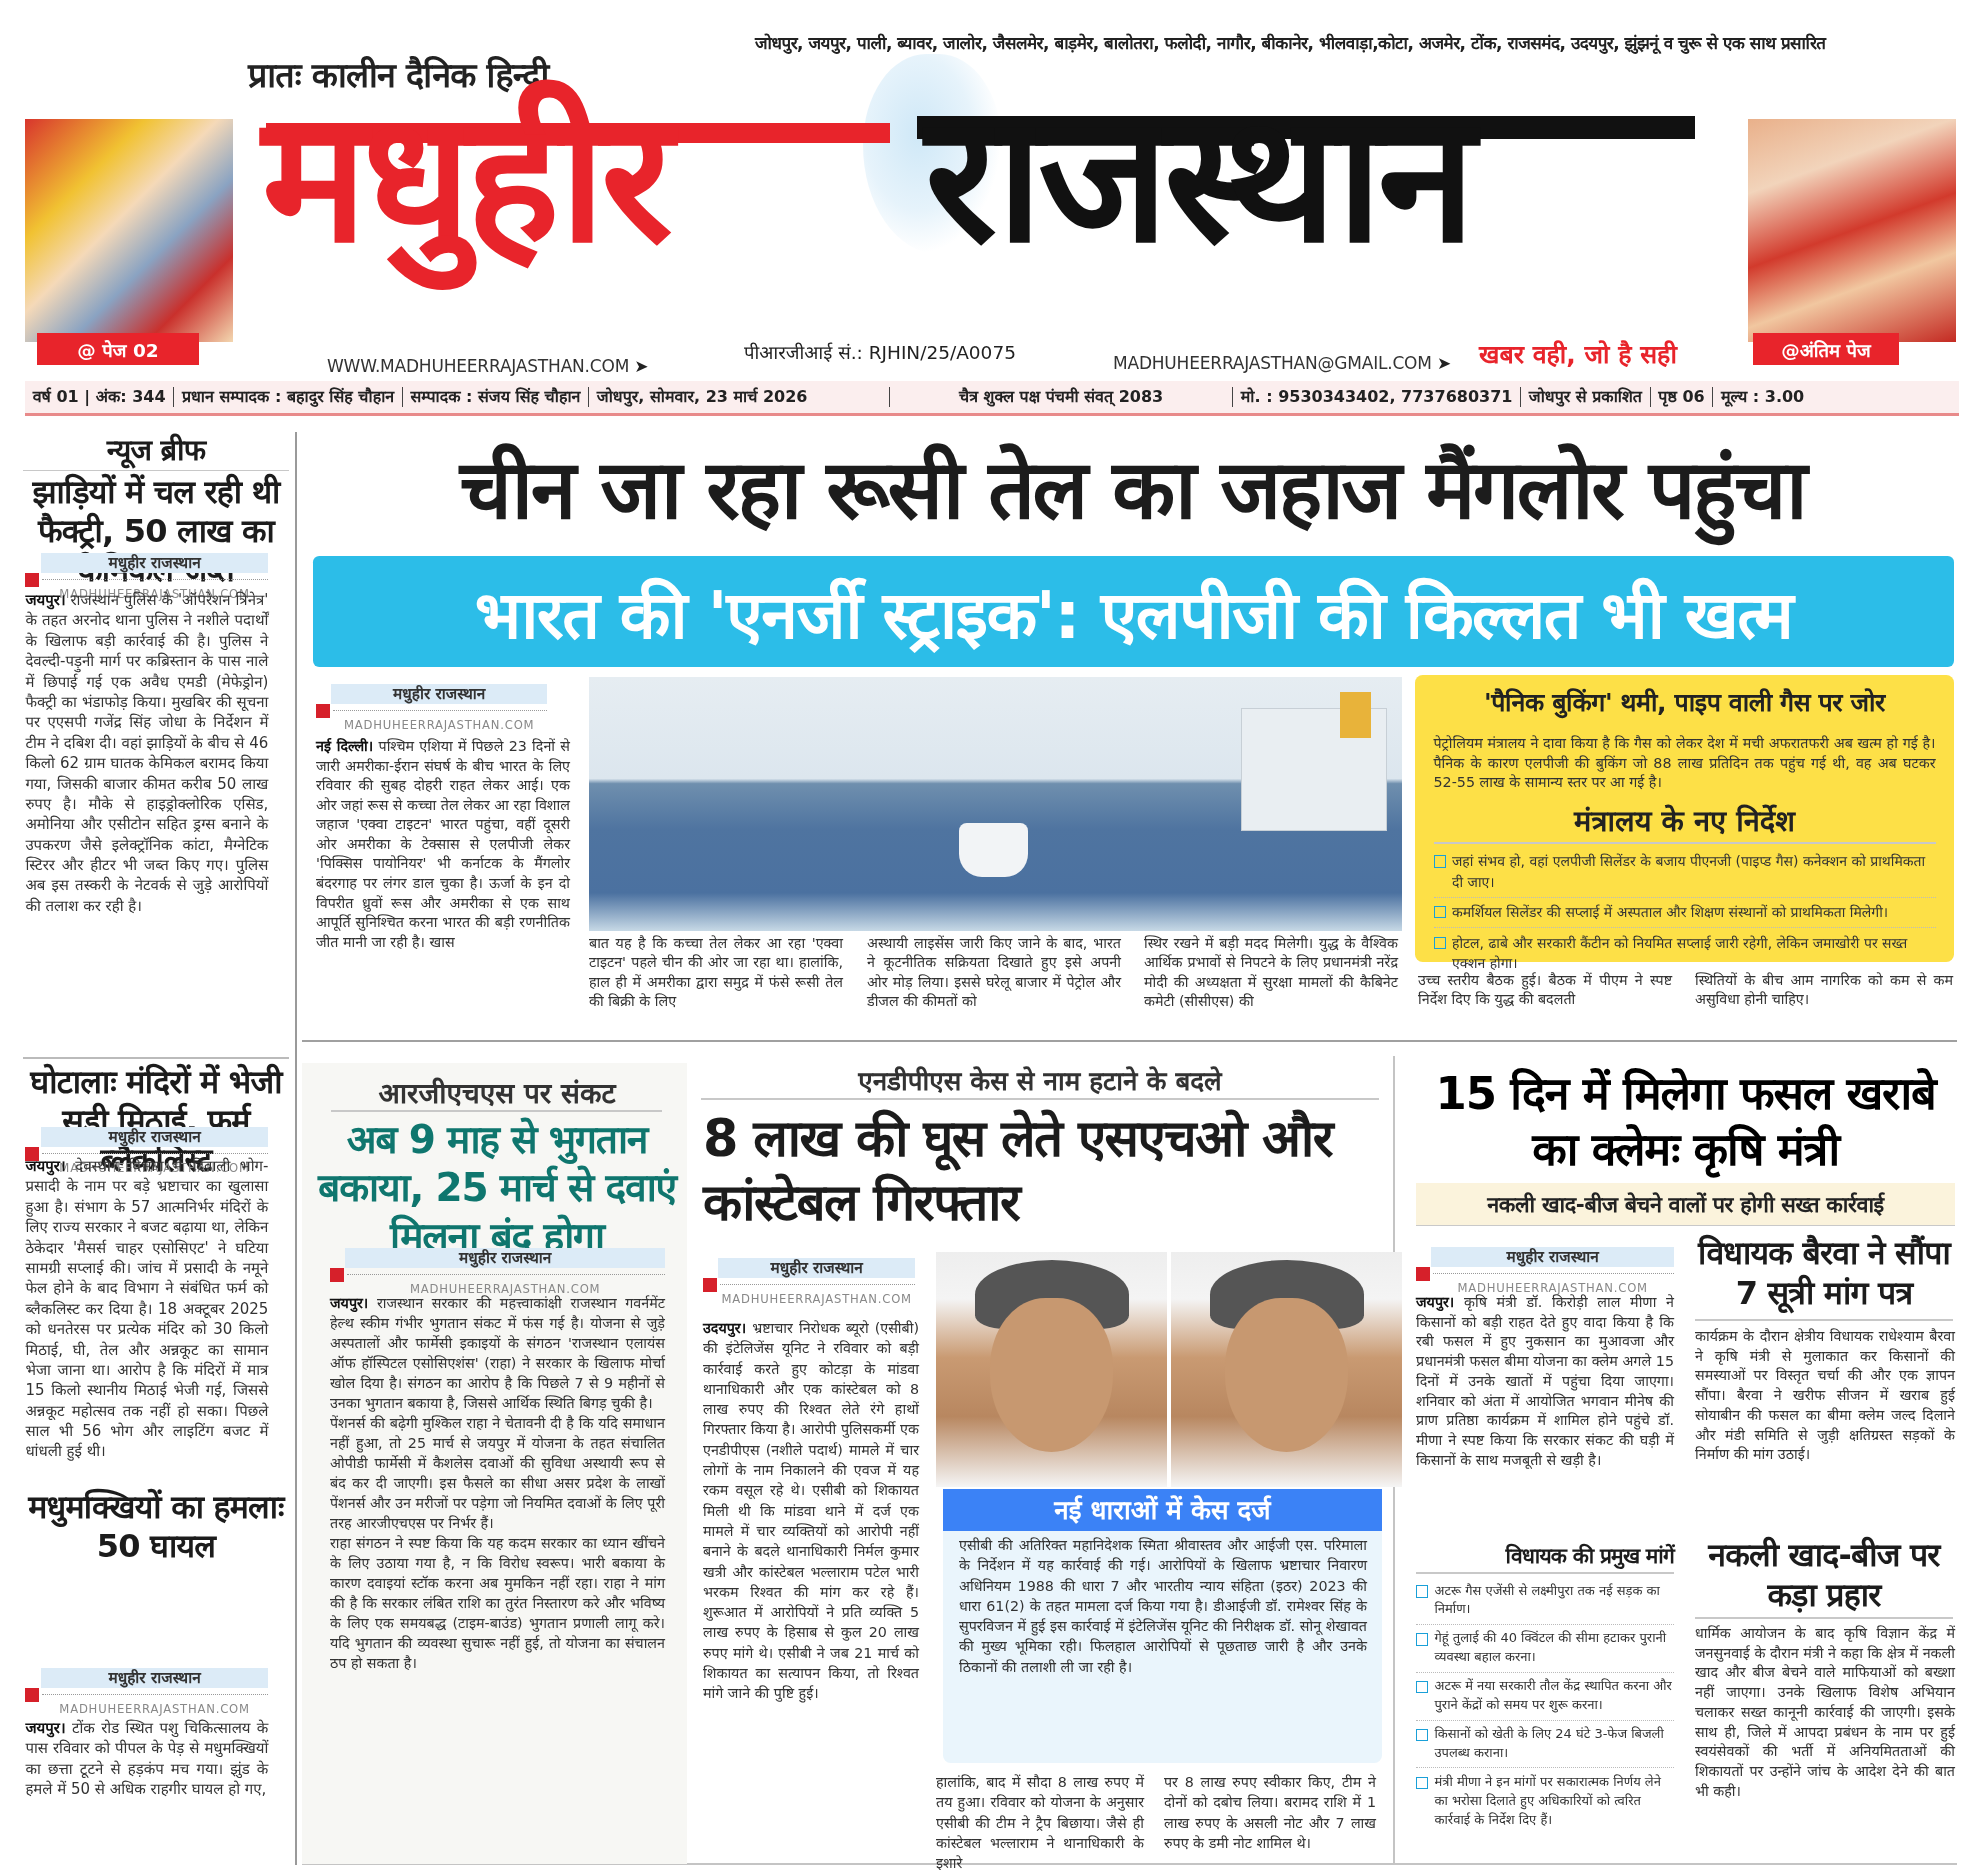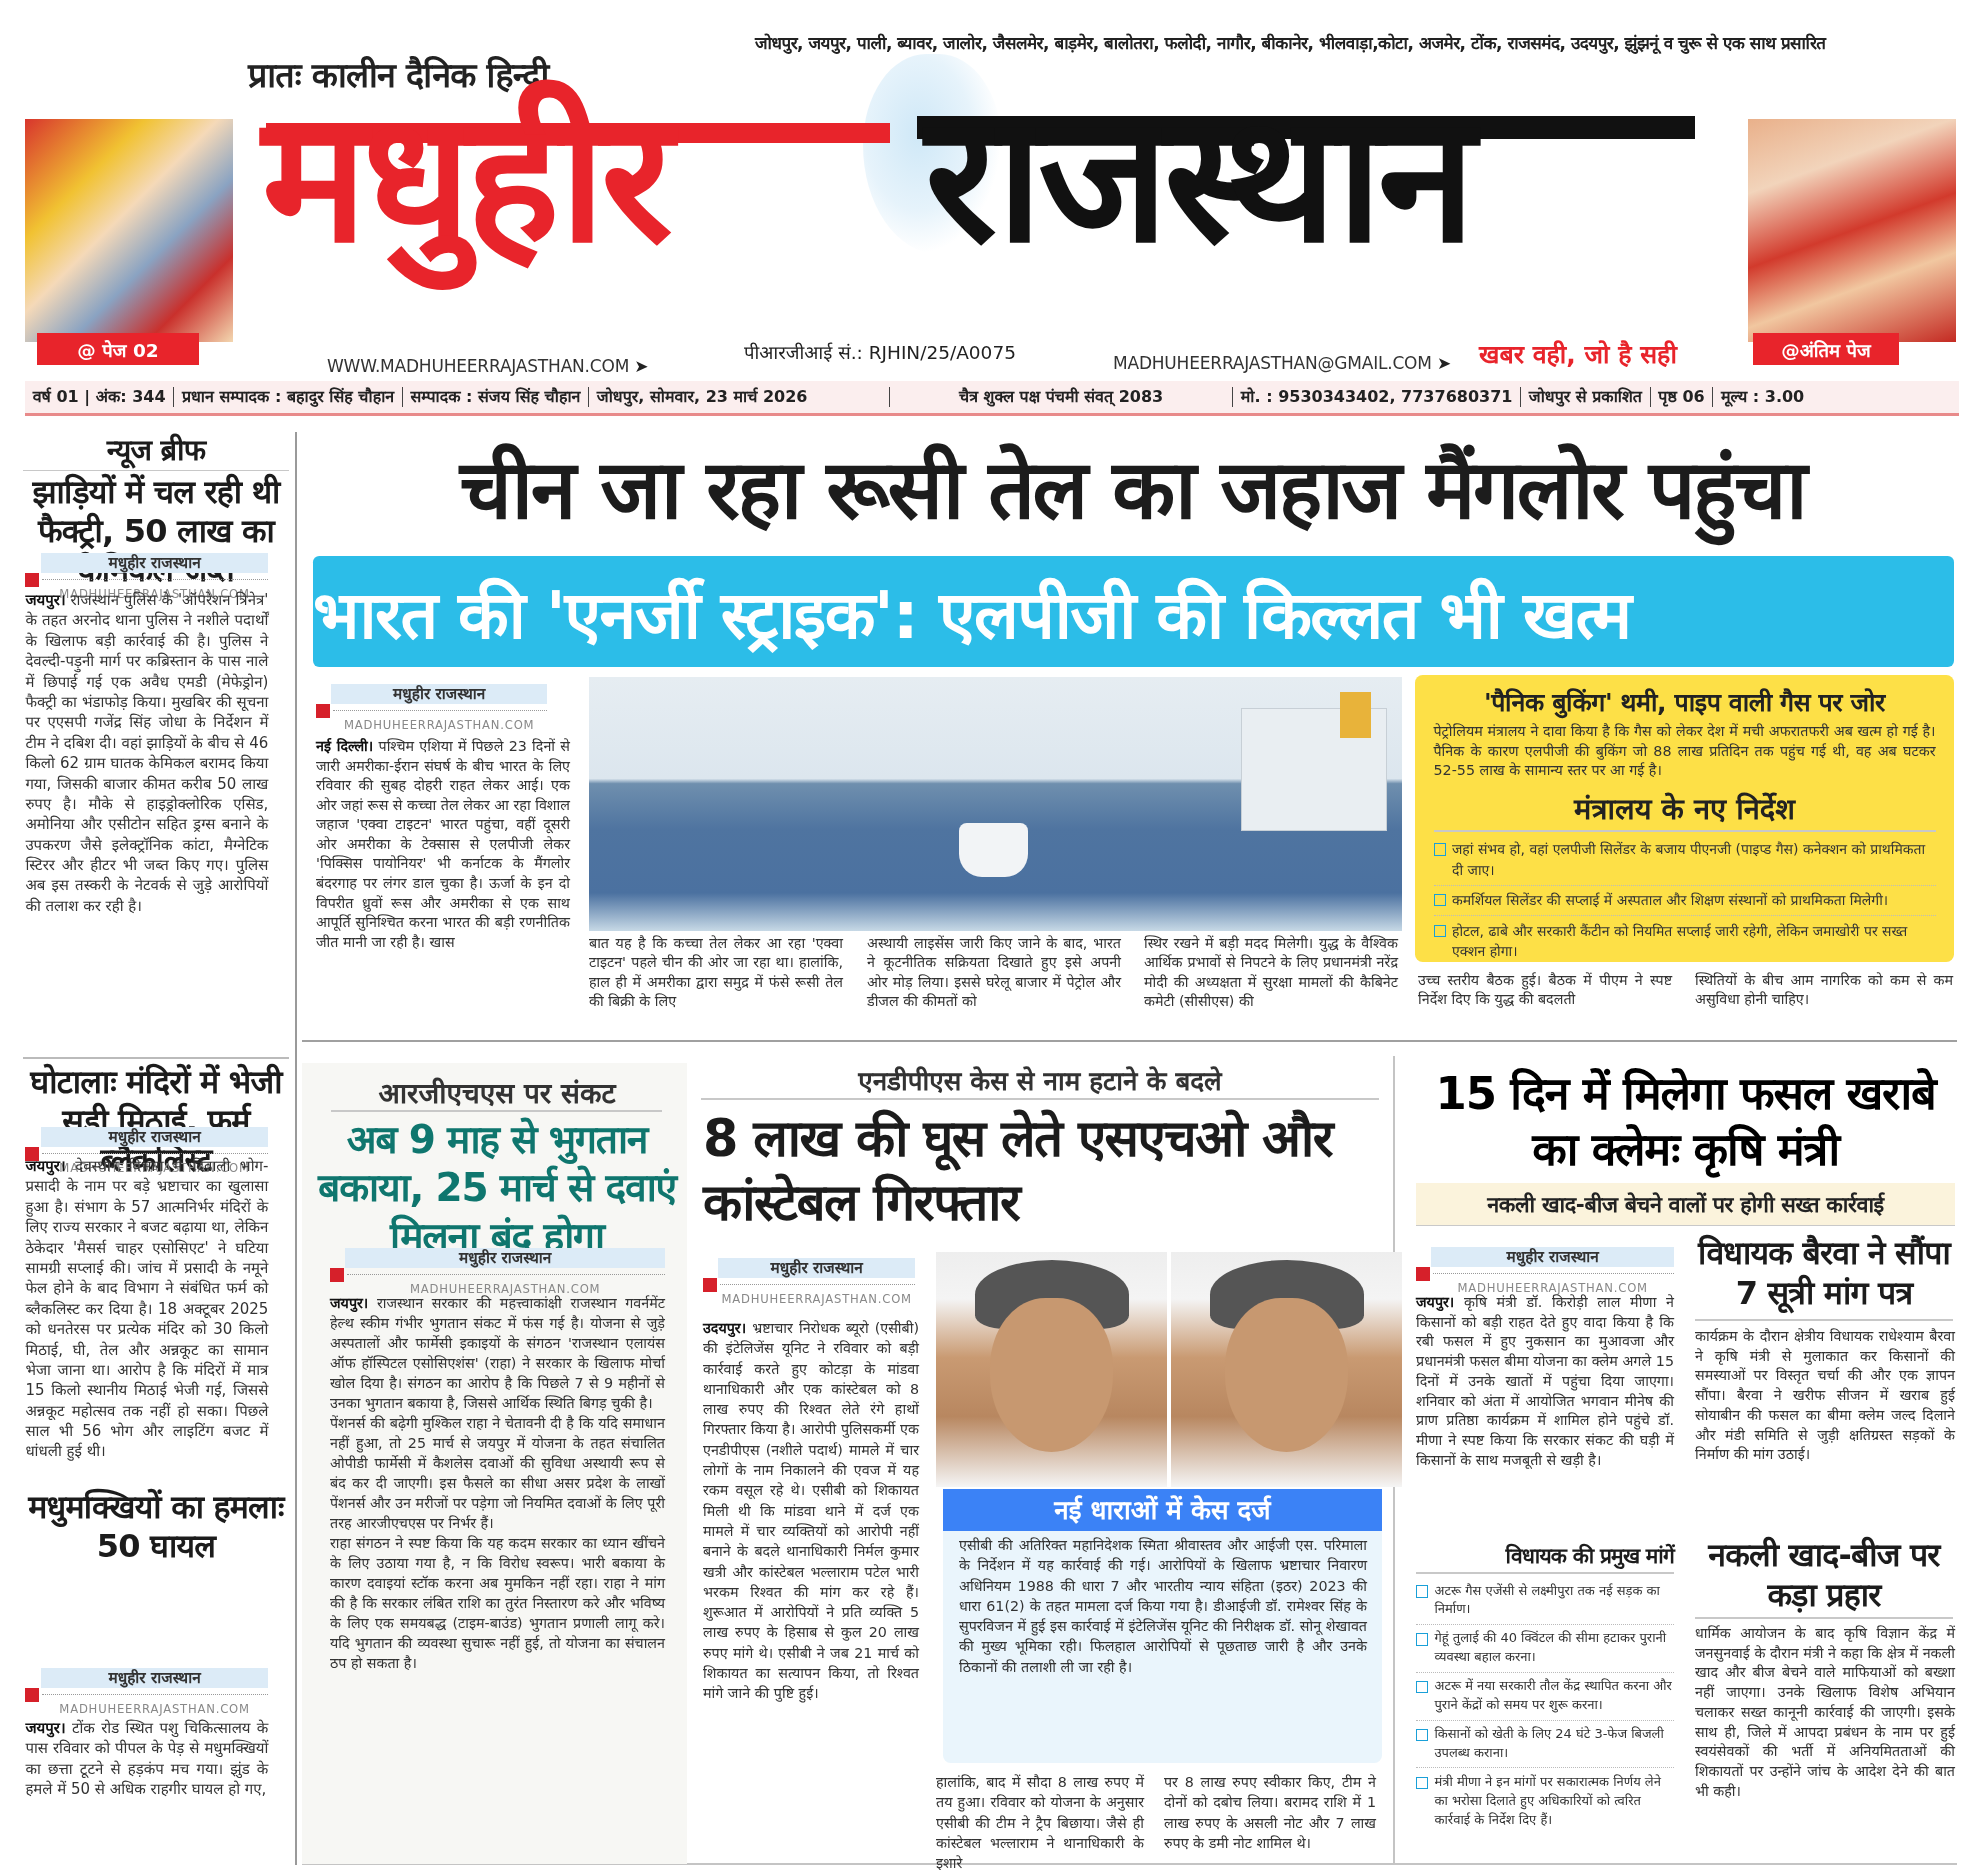--- a/index.html
+++ b/index.html
@@ -43,21 +43,21 @@
   .byline .bl-sq { position: absolute; left: 0; top: 20px; width: 14px; height: 14px; background: #d6202a; }
   .byline .bl-dots { position: absolute; left: 17px; right: 0; top: 26px; border-top: 1.5px dotted #999; }
   .byline .bl-url { position: absolute; left: 15.4px; right: 0; top: 34px; font-size: 11.6px; color: #888; text-align: center; letter-spacing: 0.8px; }
 
   
   .brief-head { font-size: 32px; font-weight: bold; color: #1c1c1c; text-align: center; line-height: 1.22; letter-spacing: -0.8px; }
   .body { font-size: 15px; line-height: 1.36; color: #333; text-align: justify; }
   .body .place { font-weight: bold; color: #111; }
   .kicker { font-size: 28px; font-weight: bold; color: #333; text-align: center; }
   .lead-title { left: 308px; top: 445px; width: 1649px; font-size: 82px; font-weight: bold; color: #1c1c1c; text-align: center; letter-spacing: -2.3px; line-height: 1.1; white-space: nowrap; }
-  .lead-banner { left: 313px; top: 556px; width: 1641px; height: 111px; background: #2cbde8; border-radius: 6.2px; display: flex; align-items: center; justify-content: flex-start; }
+  .lead-banner { left: 313px; top: 556px; width: 1641px; height: 111px; background: #2cbde8; border-radius: 6.2px; display: flex; align-items: center; justify-content: center; }
   .lead-banner span { font-size: 66px; font-weight: bold; color: #ffffff; letter-spacing: -1.5px; white-space: nowrap; }
 
   .ship-photo { left: 589px; top: 677px; width: 813px; height: 254px; background: linear-gradient(180deg, #e6edf2 0%, #dce6ee 40%, #6f8fae 42%, #4f74a0 60%, #4b71a0 85%, #c7d9e6 100%); overflow: hidden; }
   .ship-photo .superstructure { position: absolute; right: 15.4px; top: 31px; width: 146px; height: 123px; background: #e9eef2; border: 1.5px solid #c7cfd6; }
   .ship-photo .funnel { position: absolute; right: 31px; top: 15.4px; width: 31px; height: 46px; background: #e8b33a; }
   .ship-photo .tug { position: absolute; left: 370px; top: 146px; width: 69px; height: 54px; background: #f2f4f6; border-radius: 7.7px 7.7px 23px 23px; }
 
   .sidebox { background: #fde047; border-radius: 7.7px; }
   .box-head { font-size: 25px; font-weight: bold; color: #222; text-align: center; letter-spacing: -0.4px; }
   .box-sub { font-size: 29px; font-weight: bold; color: #222; text-align: center; }
@@ -187,21 +187,21 @@
   <div class="funnel"></div>
   <div class="tug"></div>
 </div>
 
 <div class="abs body" style="left:589px;top:934px;width:254px;font-size:14.3px;">बात यह है कि कच्चा तेल लेकर आ रहा 'एक्वा टाइटन' पहले चीन की ओर जा रहा था। हालांकि, हाल ही में अमरीका द्वारा समुद्र में फंसे रूसी तेल की बिक्री के लिए</div>
 <div class="abs body" style="left:867px;top:934px;width:254px;font-size:14.3px;">अस्थायी लाइसेंस जारी किए जाने के बाद, भारत ने कूटनीतिक सक्रियता दिखाते हुए इसे अपनी ओर मोड़ लिया। इससे घरेलू बाजार में पेट्रोल और डीजल की कीमतों को</div>
 <div class="abs body" style="left:1144px;top:934px;width:254px;font-size:14.3px;">स्थिर रखने में बड़ी मदद मिलेगी। युद्ध के वैश्विक आर्थिक प्रभावों से निपटने के लिए प्रधानमंत्री नरेंद्र मोदी की अध्यक्षता में सुरक्षा मामलों की कैबिनेट कमेटी (सीसीएस) की</div>
 
 <div class="abs sidebox" style="left:1415px;top:675px;width:539px;height:287px;padding:9.2px 18.5px;">
   <div class="box-head">'पैनिक बुकिंग' थमी, पाइप वाली गैस पर जोर</div>
-  <div class="body" style="font-size:14.3px;margin-top:4px;">पेट्रोलियम मंत्रालय ने दावा किया है कि गैस को लेकर देश में मची अफरातफरी अब खत्म हो गई है। पैनिक के कारण एलपीजी की बुकिंग जो 88 लाख प्रतिदिन तक पहुंच गई थी, वह अब घटकर 52-55 लाख के सामान्य स्तर पर आ गई है।</div>
+  <div class="body" style="font-size:14.3px;margin-top:16px;">पेट्रोलियम मंत्रालय ने दावा किया है कि गैस को लेकर देश में मची अफरातफरी अब खत्म हो गई है। पैनिक के कारण एलपीजी की बुकिंग जो 88 लाख प्रतिदिन तक पहुंच गई थी, वह अब घटकर 52-55 लाख के सामान्य स्तर पर आ गई है।</div>
   <div class="box-sub" style="margin-top:7.7px;">मंत्रालय के नए निर्देश</div>
   <div class="hrule-thin" style="margin:3.1px 0;"></div>
   <div class="bullet">
       <span class="chk"></span>
       <span>जहां संभव हो, वहां एलपीजी सिलेंडर के बजाय पीएनजी (पाइप्ड गैस) कनेक्शन को प्राथमिकता दी जाए।</span>
     </div>
   <div class="bullet">
       <span class="chk"></span>
       <span>कमर्शियल सिलेंडर की सप्लाई में अस्पताल और शिक्षण संस्थानों को प्राथमिकता मिलेगी।</span>
     </div>

